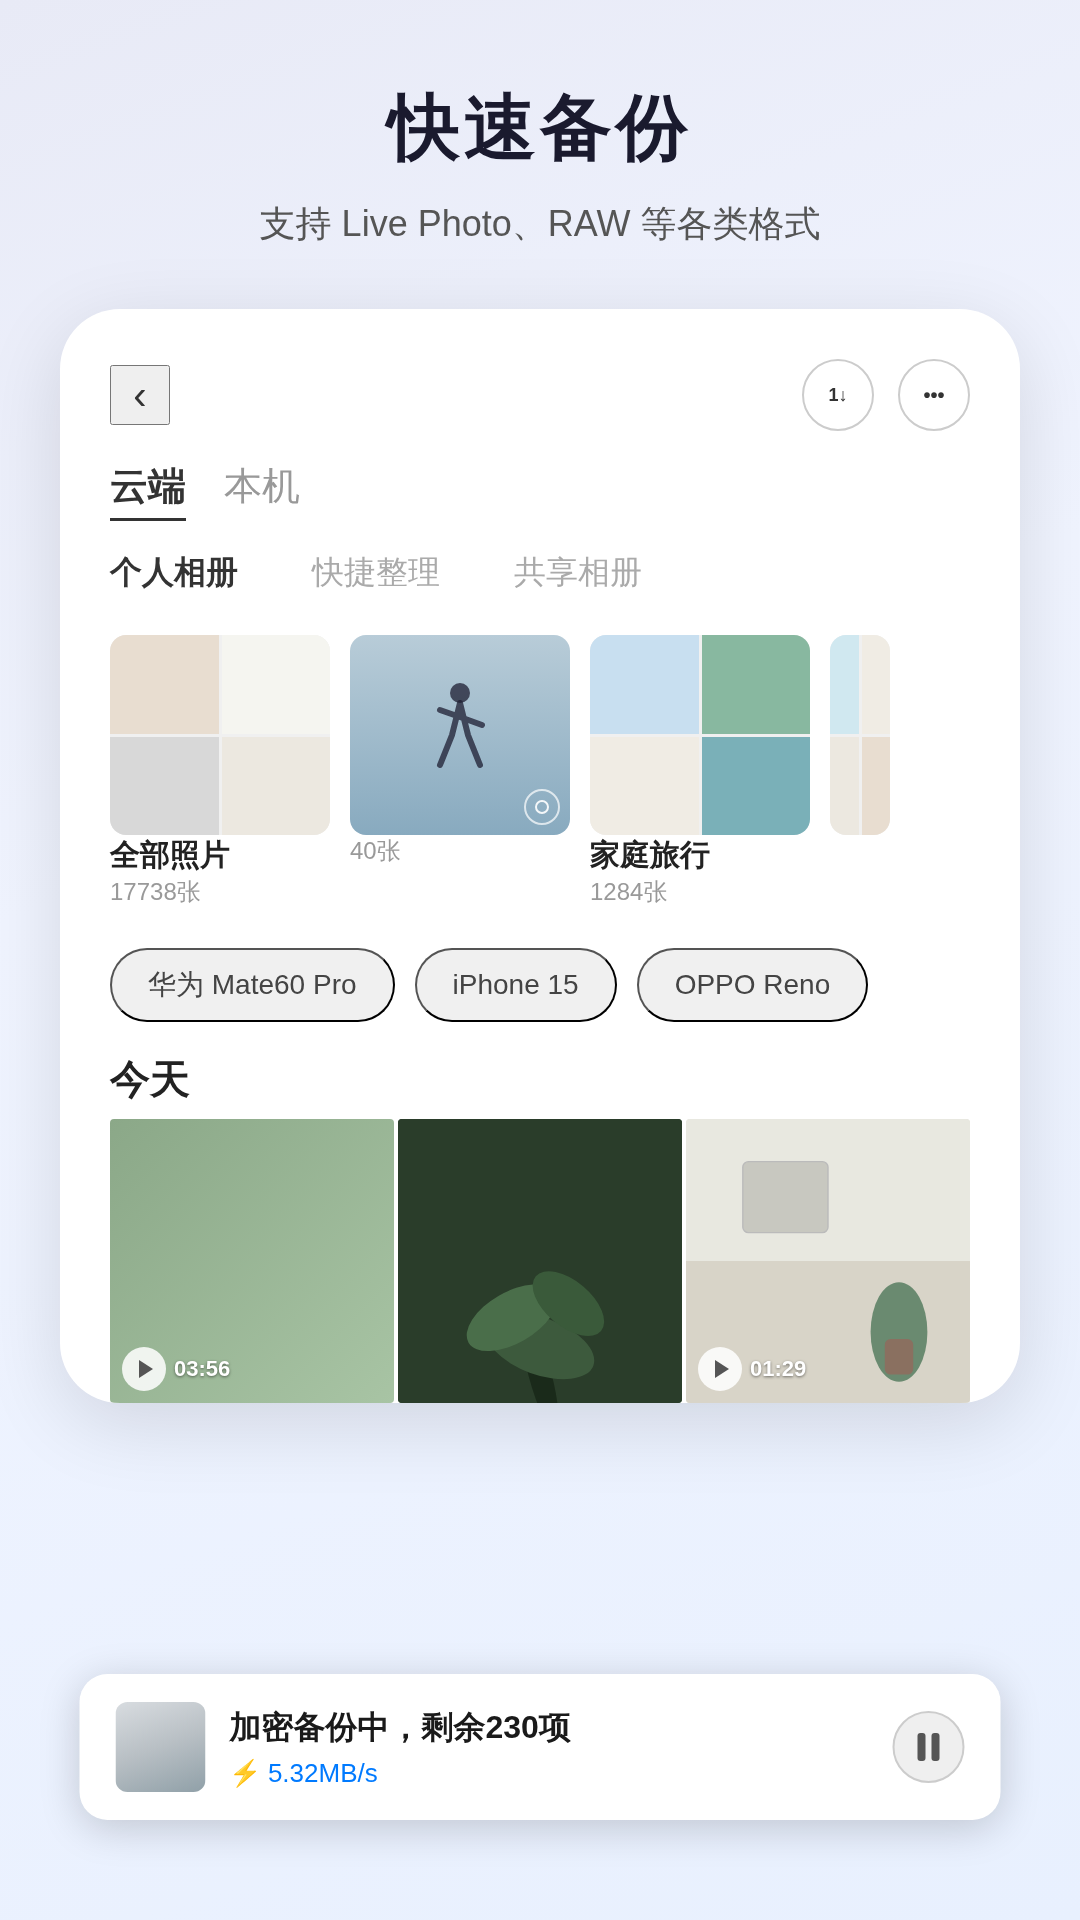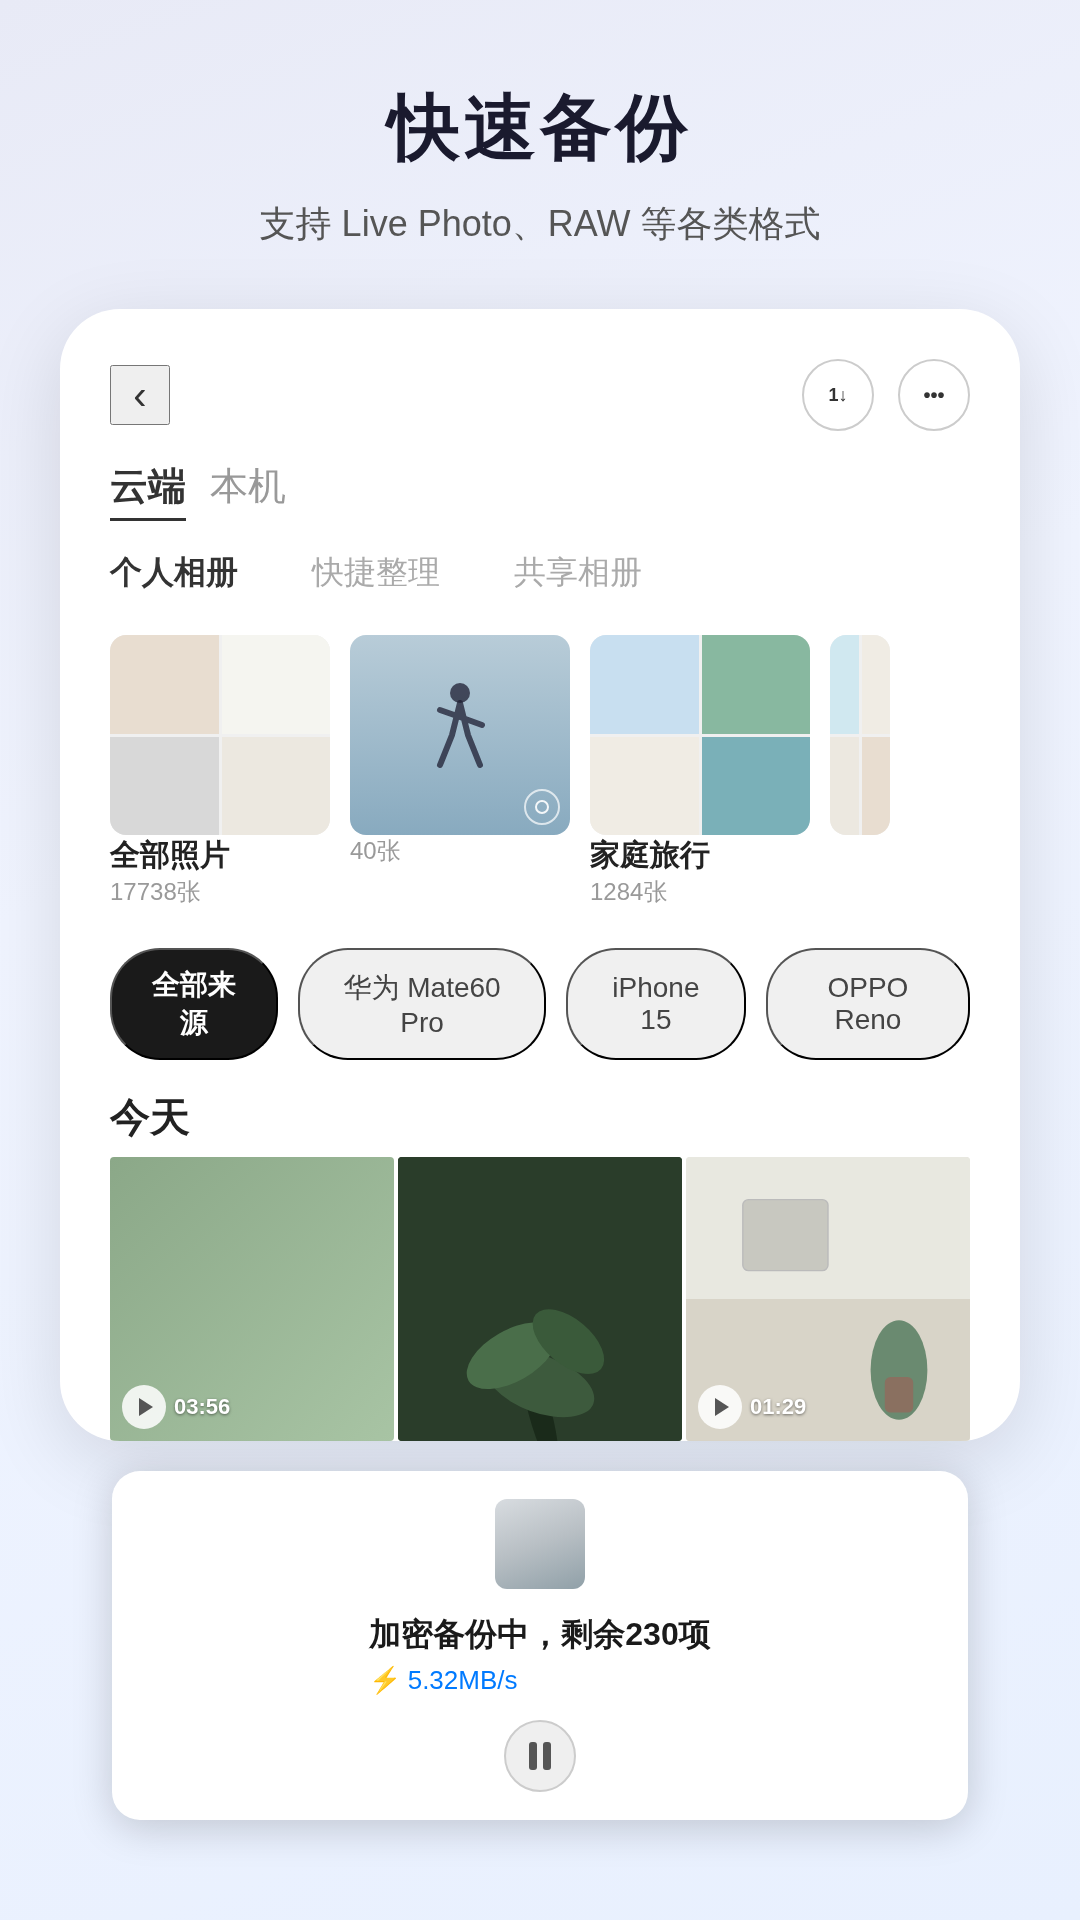--- a/index.html
+++ b/index.html
@@ -79,21 +79,21 @@
     .nav-icon-text {
       font-size: 20px;
       color: #333;
       font-weight: 600;
     }
 
     
     .main-tabs {
       display: flex;
       padding: 0 50px 20px;
-      gap: 24px;
+      gap: 38px;
     }
     .main-tab {
       font-size: 38px;
       font-weight: 600;
       color: #333;
       cursor: pointer;
       padding-bottom: 6px;
       border-bottom: 3px solid #333;
     }
     .main-tab.inactive {
@@ -269,29 +269,28 @@
     .photo-darkplant { background: linear-gradient(160deg, #2a3d2a 0%, #3d5a3d 50%, #4a6e4a 100%); }
     
     .photo-lightroom { background: linear-gradient(140deg, #e8e8e0 0%, #d8d4c8 100%); }
 
     
     .backup-bar {
       position: fixed;
       bottom: 100px;
       left: 50%;
       transform: translateX(-50%);
-      width: 856px;
+      width: 921px;
       background: #fff;
       border-radius: 28px;
       box-shadow: 0 8px 40px rgba(0,0,0,0.18);
       padding: 28px 36px;
       display: flex;
       align-items: center;
       gap: 24px;
-      flex-direction: column;
     }
     .backup-thumb {
       width: 90px;
       height: 90px;
       border-radius: 12px;
       background: linear-gradient(135deg, #c8d4d8 0%, #b0c4c8 100%);
       flex-shrink: 0;
       overflow: hidden;
       position: relative;
     }
@@ -447,21 +446,20 @@
       <div class="album-thumb" style="width:60px;overflow:hidden;">
         <div class="album-thumb-cell color-lightblue2"></div>
         <div class="album-thumb-cell color-warmwhite"></div>
         <div class="album-thumb-cell color-cream"></div>
         <div class="album-thumb-cell color-beige"></div>
       </div>
     </div>
   </div>
 
   <div class="source-chips">
-    <button class="chip active">全部来源</button>
     <button class="chip inactive">华为 Mate60 Pro</button>
     <button class="chip inactive">iPhone 15</button>
     <button class="chip inactive">OPPO Reno</button>
   </div>
 
   <div class="section-title">今天</div>
 
   <div class="photo-grid">
 
     <div class="photo-cell photo-sage">

